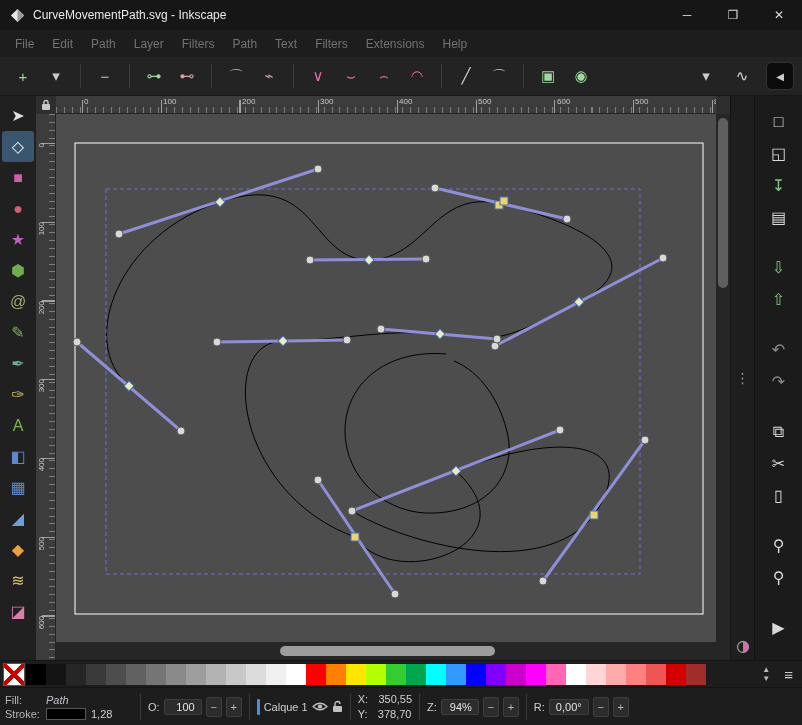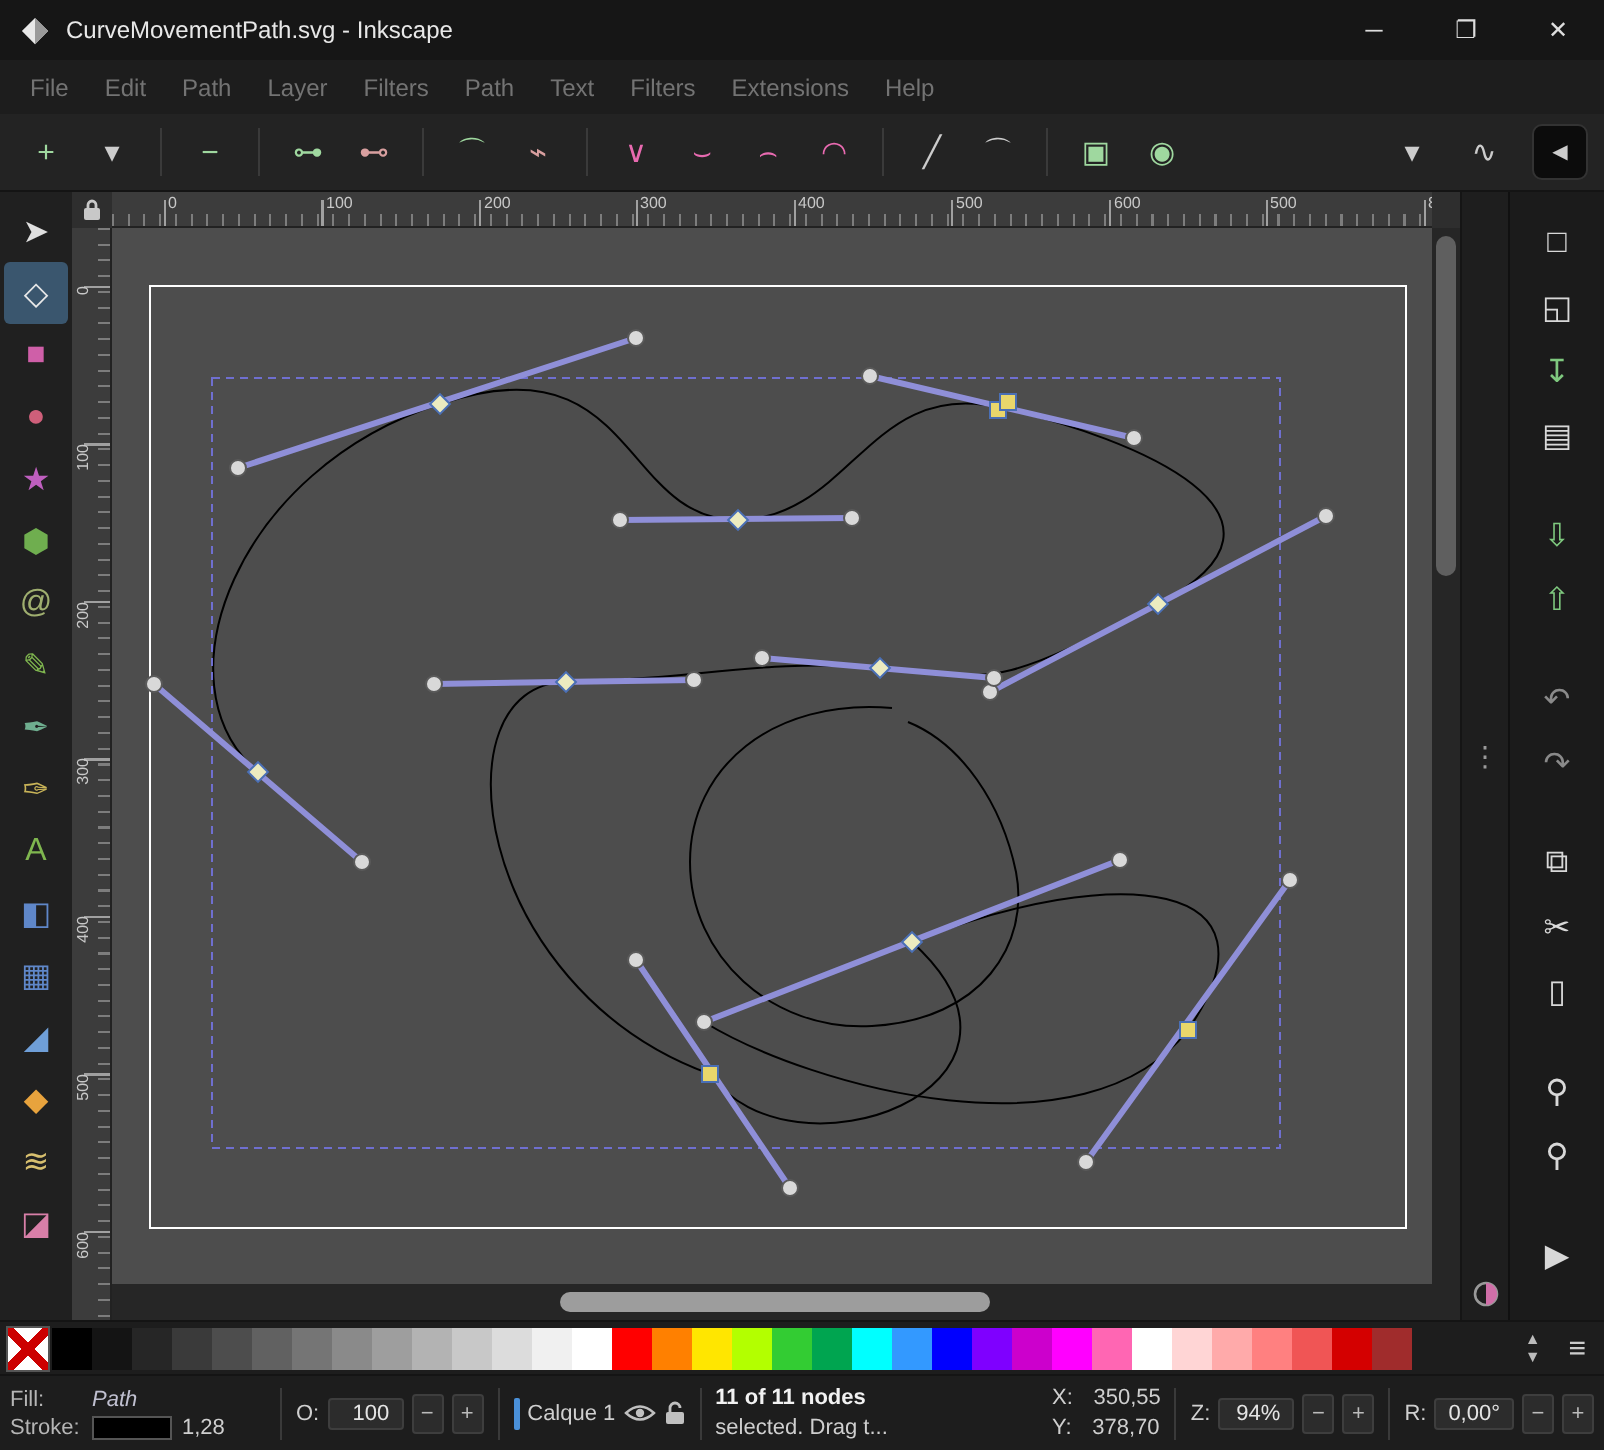--- a/index.html
+++ b/index.html
@@ -370,24 +370,20 @@
       </span>
       <span class="icn">
         <svg width="11" height="13" viewBox="0 0 11 13">
             <rect x="1" y="6" width="9" height="6" rx="1" fill="#c0c0c0"></rect>
             <path d="M3 6 V4 a2.5 2.5 0 0 1 5 0" fill="none" stroke="#c0c0c0" stroke-width="1.4"></path>
           </svg>
       </span>
     </div>
     <div class="sb-sep"></div>
 
-    <div class="msg-block">
-      <div class="msg1">11 of 11 nodes</div>
-      <div class="msg2">selected. Drag t...</div>
-    </div>
 
     <div class="xy-block">
       <div class="xy-row">
         <span>X:</span>
         <span class="xy-val">350,55</span>
       </div>
       <div class="xy-row">
         <span>Y:</span>
         <span class="xy-val">378,70</span>
       </div>

